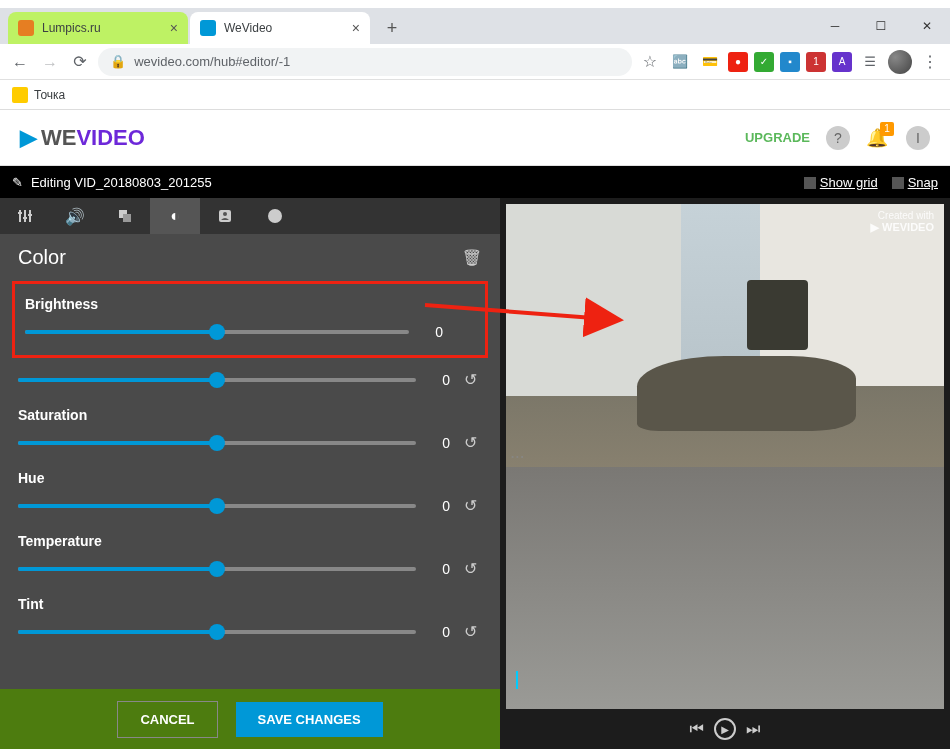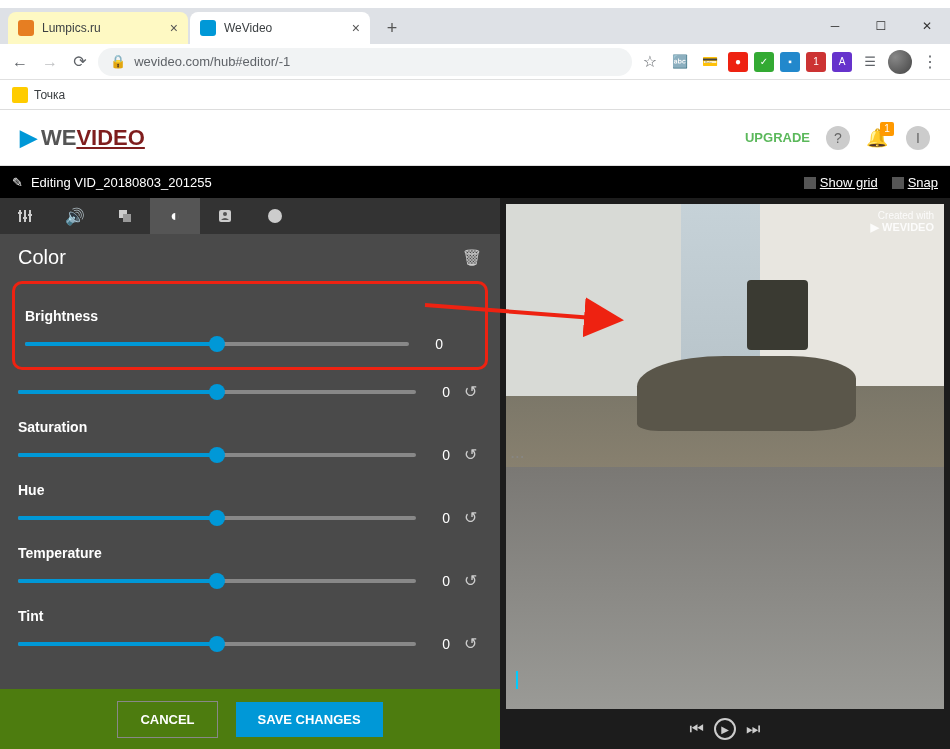--- a/index.html
+++ b/index.html
@@ -3,21 +3,21 @@
 <meta charset="utf-8">
 <style>
   * { margin: 0; padding: 0; box-sizing: border-box; font-family: Arial, sans-serif; }
   body { width: 950px; height: 749px; background: #fff; overflow: hidden; position: relative; }
 
   
   .win-titlebar { height: 8px; background: #fff; }
 
   
   .tab-strip { height: 36px; background: #dee1e6; display: flex; align-items: flex-end; padding-left: 8px; }
-  .tab { height: 32px; background: #fef9c3; border-radius: 8px 8px 0 0; display: flex; align-items: center; padding: 0 10px; margin-right: 2px; min-width: 180px; font-size: 12px; color: #3c4043; }
+  .tab { height: 32px; background: #bef264; border-radius: 8px 8px 0 0; display: flex; align-items: center; padding: 0 10px; margin-right: 2px; min-width: 180px; font-size: 12px; color: #3c4043; }
   .tab.active { background: #fff; }
   .tab .favicon { width: 16px; height: 16px; margin-right: 8px; border-radius: 3px; }
   .tab .title { flex: 1; }
   .tab .close-x { font-size: 14px; color: #555; margin-left: 8px; }
   .new-tab { width: 28px; height: 28px; display:flex; align-items:center; justify-content:center; color:#555; font-size:18px; margin-left:6px; margin-bottom:2px;}
   .win-ctrl { margin-left:auto; display:flex; height:36px; }
   .win-btn { width:46px; display:flex; align-items:center; justify-content:center; font-size:12px; color:#333;}
   .win-btn.close { background: transparent; }
 
   .addr-bar { height: 36px; background: #fff; display: flex; align-items: center; padding: 0 8px; gap: 6px; border-bottom: 1px solid #e0e0e0; }
@@ -30,21 +30,21 @@
 
   .bookmarks { height: 30px; background: #fff; display: flex; align-items: center; padding: 0 12px; font-size: 12px; color: #3c4043; border-bottom: 1px solid #ddd; }
   .bm-item { display: flex; align-items: center; gap: 6px; }
   .bm-fav { width: 16px; height: 16px; background: #fc0; border-radius: 2px; }
 
   
   .app-header { height: 56px; background: #fff; display: flex; align-items: center; padding: 0 20px; border-bottom: 1px solid #e0e0e0; }
   .logo { font-size: 22px; font-weight: bold; display:flex; align-items:center; gap:4px;}
   .logo .tri { color: #0098d7; }
   .logo .we { color: #555; }
-  .logo .video { color: #7f1d1d; text-decoration: underline; }
+  .logo .video { color: #6d28d9; }
   .header-tabs { display: flex; margin-left: 30px; }
   .header-tab { padding: 18px 18px; font-size: 14px; color: #666; }
   .header-tab.active { background: #ebebeb; color: #333; font-weight: 500; }
   .header-right { margin-left: auto; display: flex; align-items: center; gap: 16px; }
   .upgrade { color: #5bb85b; font-weight: bold; font-size: 13px; text-align: right; }
   .hdr-icon { width: 24px; height: 24px; border-radius: 50%; background: #ccc; display:flex; align-items:center; justify-content:center; color:#666; font-size:14px; position:relative;}
   .hdr-icon.bell { background: transparent; color:#aaa; font-size:18px;}
   .badge { position:absolute; top:-4px; right:-4px; background:#f90; color:#fff; font-size:10px; width:14px; height:14px; border-radius:2px; display:flex; align-items:center; justify-content:center;}
 
   
@@ -59,21 +59,21 @@
   .panel-tabs { height: 36px; background: #333; display: flex; }
   .ptab { width: 50px; display:flex; align-items:center; justify-content:center; color:#ccc; font-size:16px;}
   .ptab.active { background: #555; color:#fff;}
 
   .panel-body { flex:1; background: #4a4a4a; padding: 12px 0; overflow:hidden; position:relative;}
   .panel-title { display:flex; justify-content:space-between; align-items:center; padding: 0 18px 8px; }
   .panel-title h2 { color:#fff; font-size:20px; font-weight:500;}
   .trash { color:#ccc; font-size:16px;}
 
   .slider-group { padding: 8px 18px 10px; }
-  .slider-group.highlighted { border: 3px solid #e21; border-radius: 10px; margin: 4px 12px; padding: 24px 10px 14px;}
+  .slider-group.highlighted { border: 3px solid #e21; border-radius: 0; margin: 4px 12px; padding: 12px 10px 14px;}
   .slider-label { color:#fff; font-size:14px; font-weight:bold; margin-bottom:10px;}
   .slider-row { display:flex; align-items:center; gap:14px;}
   .slider-track { flex:1; height:4px; background:#888; border-radius:2px; position:relative;}
   .slider-fill { position:absolute; left:0; height:4px; background:#0098d7; border-radius:2px; width:50%;}
   .slider-thumb { position:absolute; top:50%; transform:translate(-50%,-50%); width:16px; height:16px; background:#0098d7; border-radius:50%; left:50%;}
   .slider-val { color:#fff; font-size:14px; width:20px; text-align:right;}
   .reset-icon { color:#ccc; font-size:16px; width:18px;}
 
   .panel-footer { height: 60px; display:flex; align-items:center; justify-content:center; gap:18px; background:#4d7c0f;}
   .btn { padding: 10px 22px; font-size:13px; font-weight:bold; border:none; cursor:pointer;}

